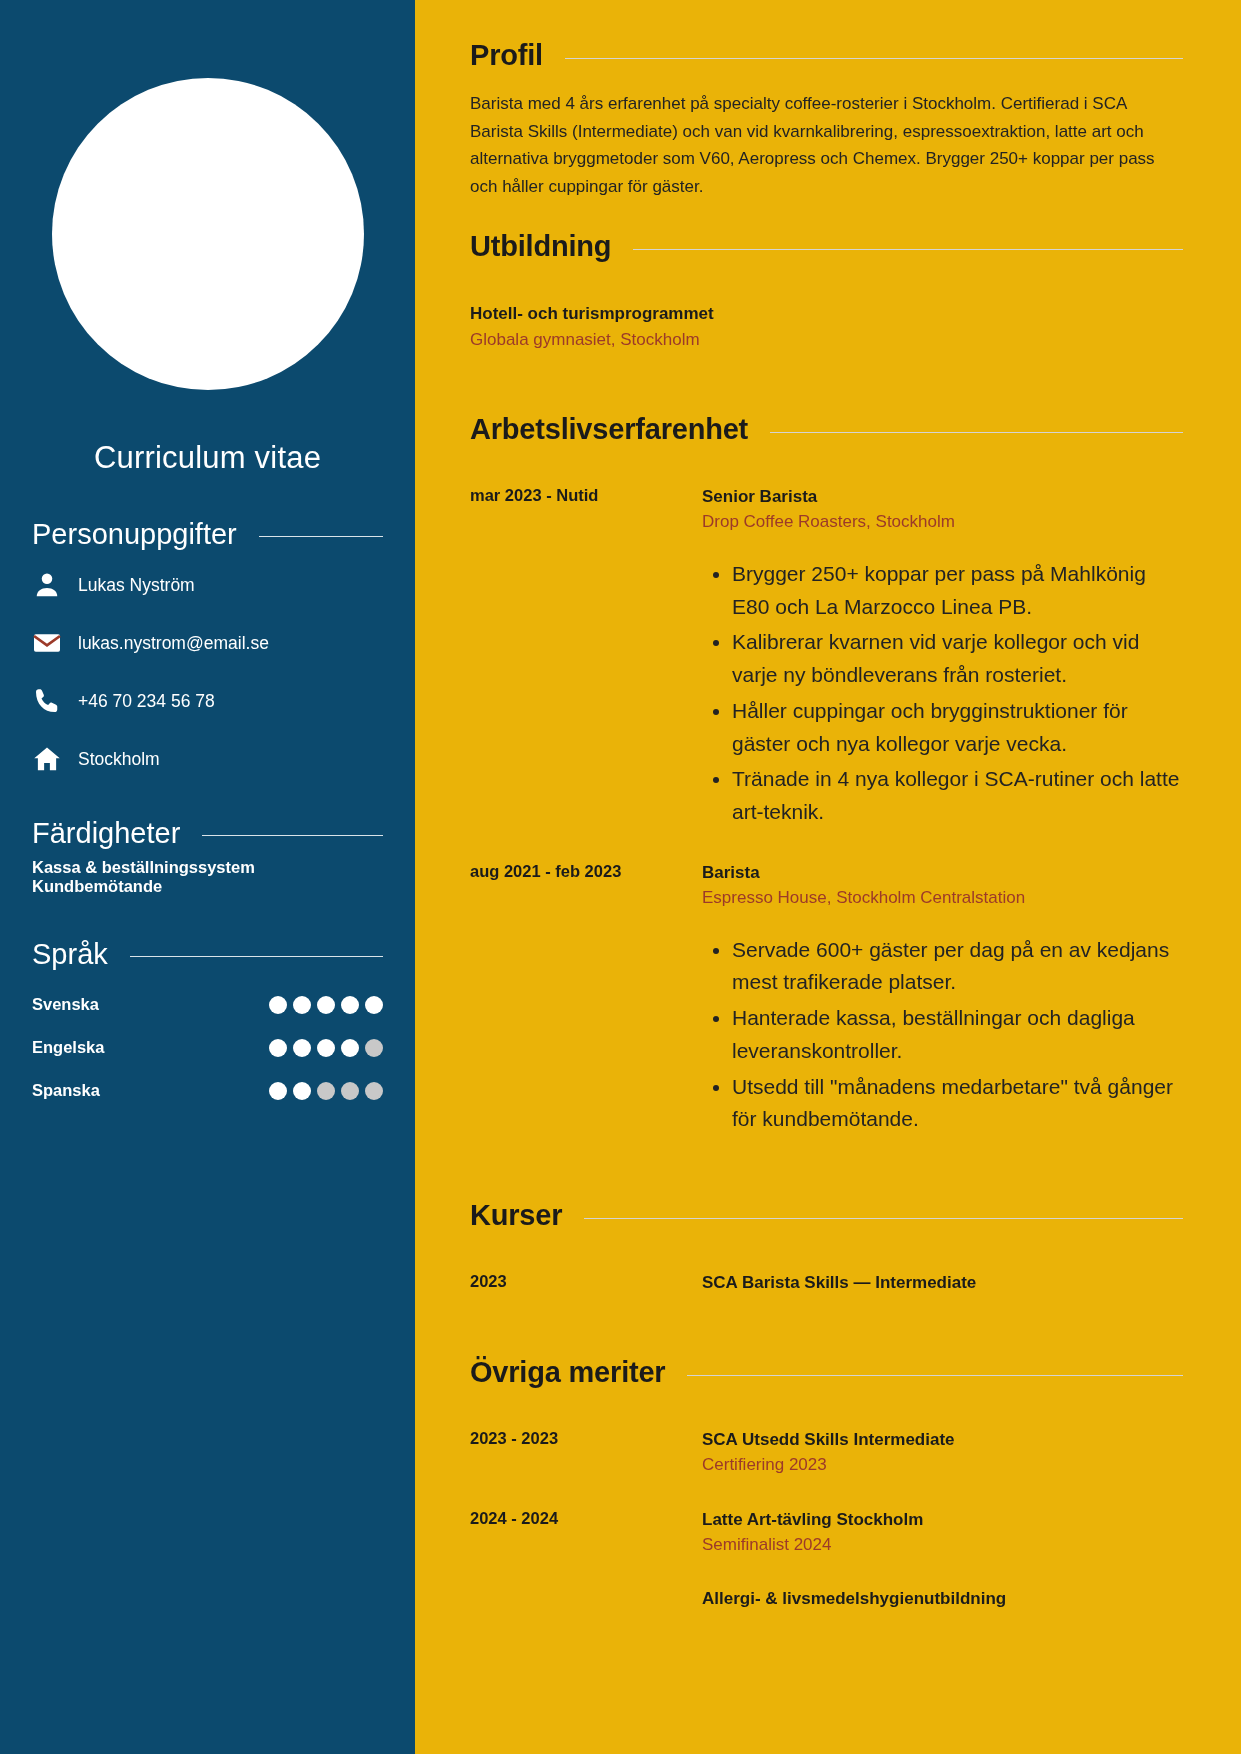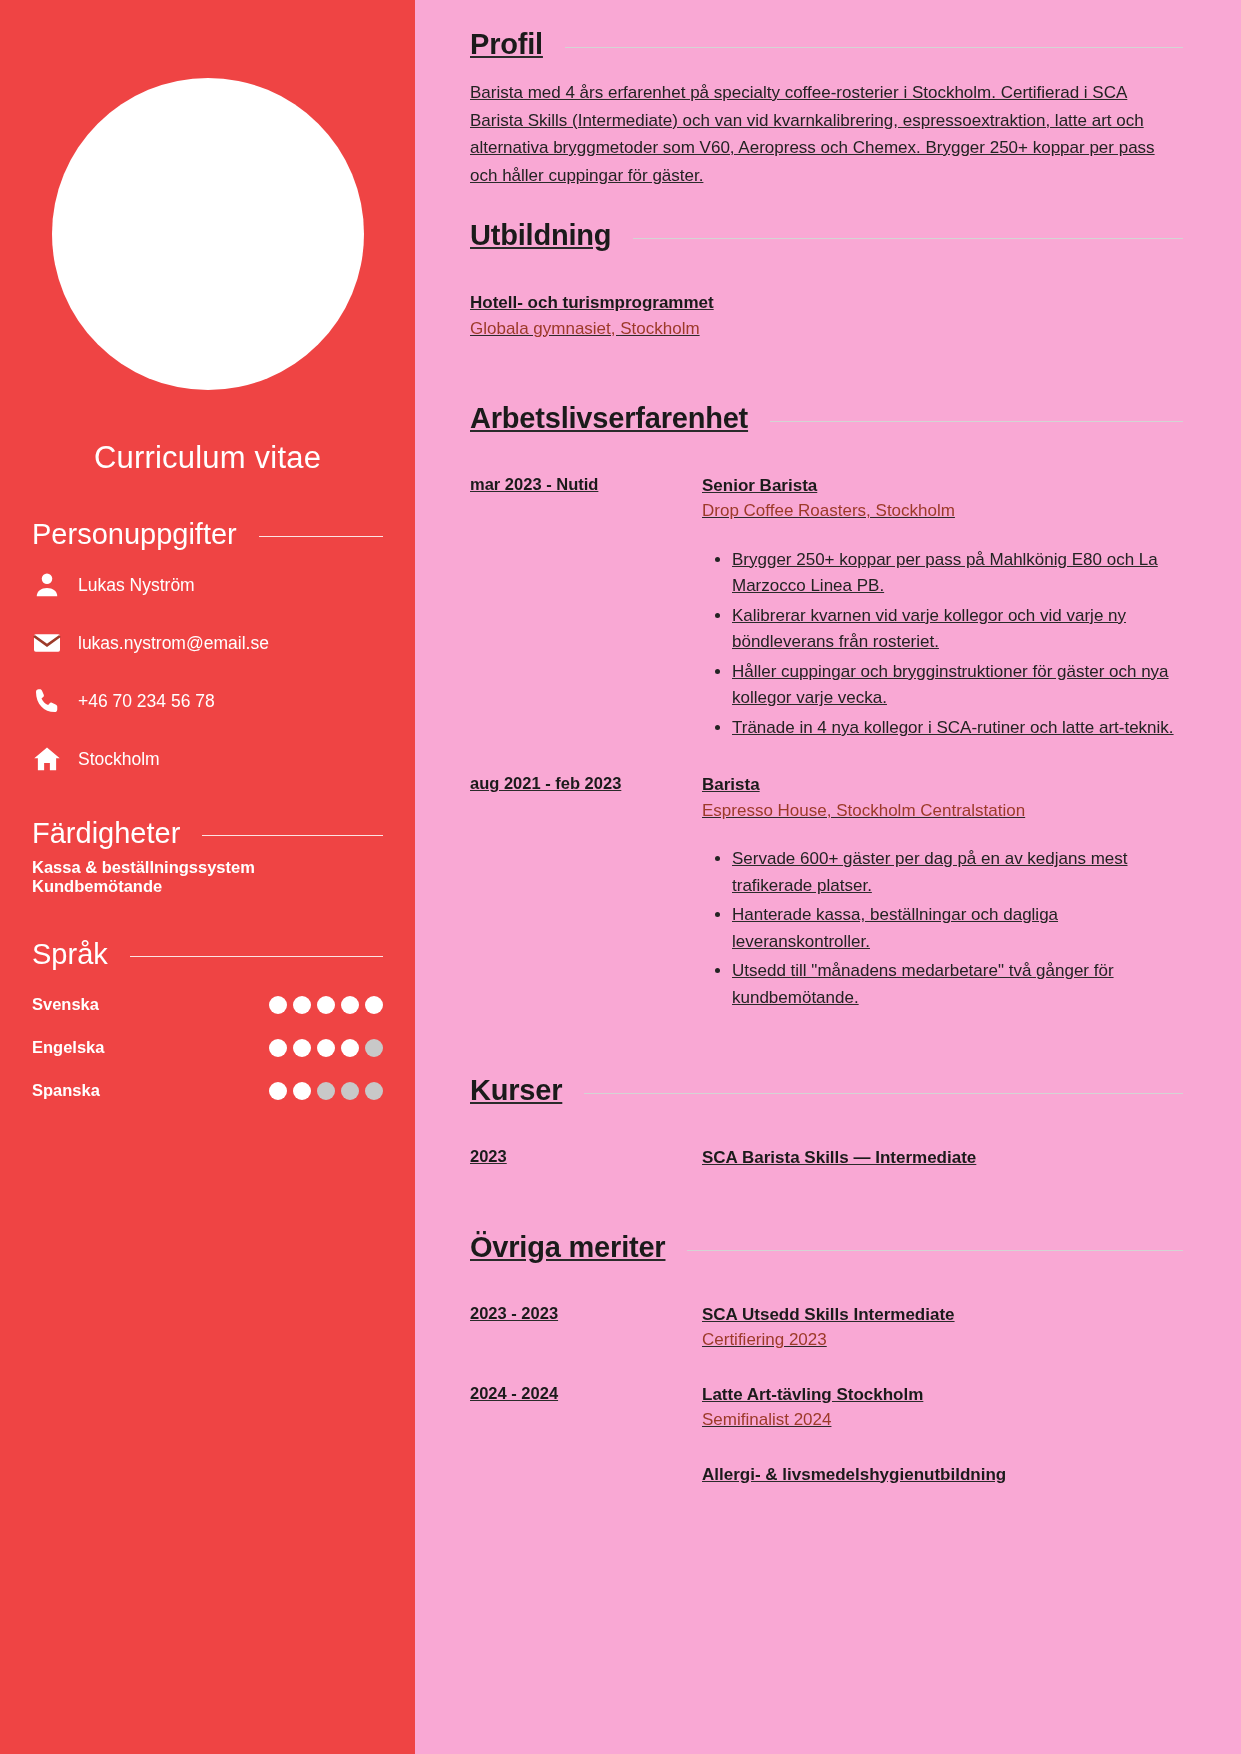--- a/index.html
+++ b/index.html
@@ -19,21 +19,21 @@
     width: 1241px;
     height: 1754px;
     display: flex;
     background: #ffffff;
   }
 
   
   .sidebar {
     width: 415px;
     min-width: 415px;
-    background: #ef4444;
+    background: #0c4a6e;
     color: #ffffff;
     box-sizing: border-box;
     padding: 0 32px;
     position: relative;
   }
   .avatar-wrap {
     padding-top: 78px;
     display: flex;
     justify-content: center;
   }
@@ -119,23 +119,22 @@
     height: 18px;
     border-radius: 50%;
     background: #ffffff;
   }
   .dot.off { background: #c8c8c8; }
 
   
   .main {
     flex: 1;
     box-sizing: border-box;
-    padding: 28px 58px 0 55px;
-    background: #f9a8d4;
-    text-decoration: underline;
+    padding: 39px 58px 0 55px;
+    background: #eab308;
   }
   .sec-head {
     display: flex;
     align-items: center;
     margin-bottom: 14px;
   }
   .sec-head .txt {
     font-size: 29px;
     font-weight: bold;
     color: #1b1b1b;
@@ -181,21 +180,21 @@
   .entry .org {
     font-size: 17px;
     color: #9c3a29;
     line-height: 1.55;
   }
   .entry ul {
     margin: 22px 0 0 0;
     padding-left: 30px;
   }
   .entry li {
-    font-size: 17px;
+    font-size: 21px;
     line-height: 1.56;
     color: #232323;
     margin-bottom: 3px;
   }
   .spacer-24 { height: 24px; }
   .spacer-36 { height: 36px; }
 </style>
 </head>
 <body>
 

